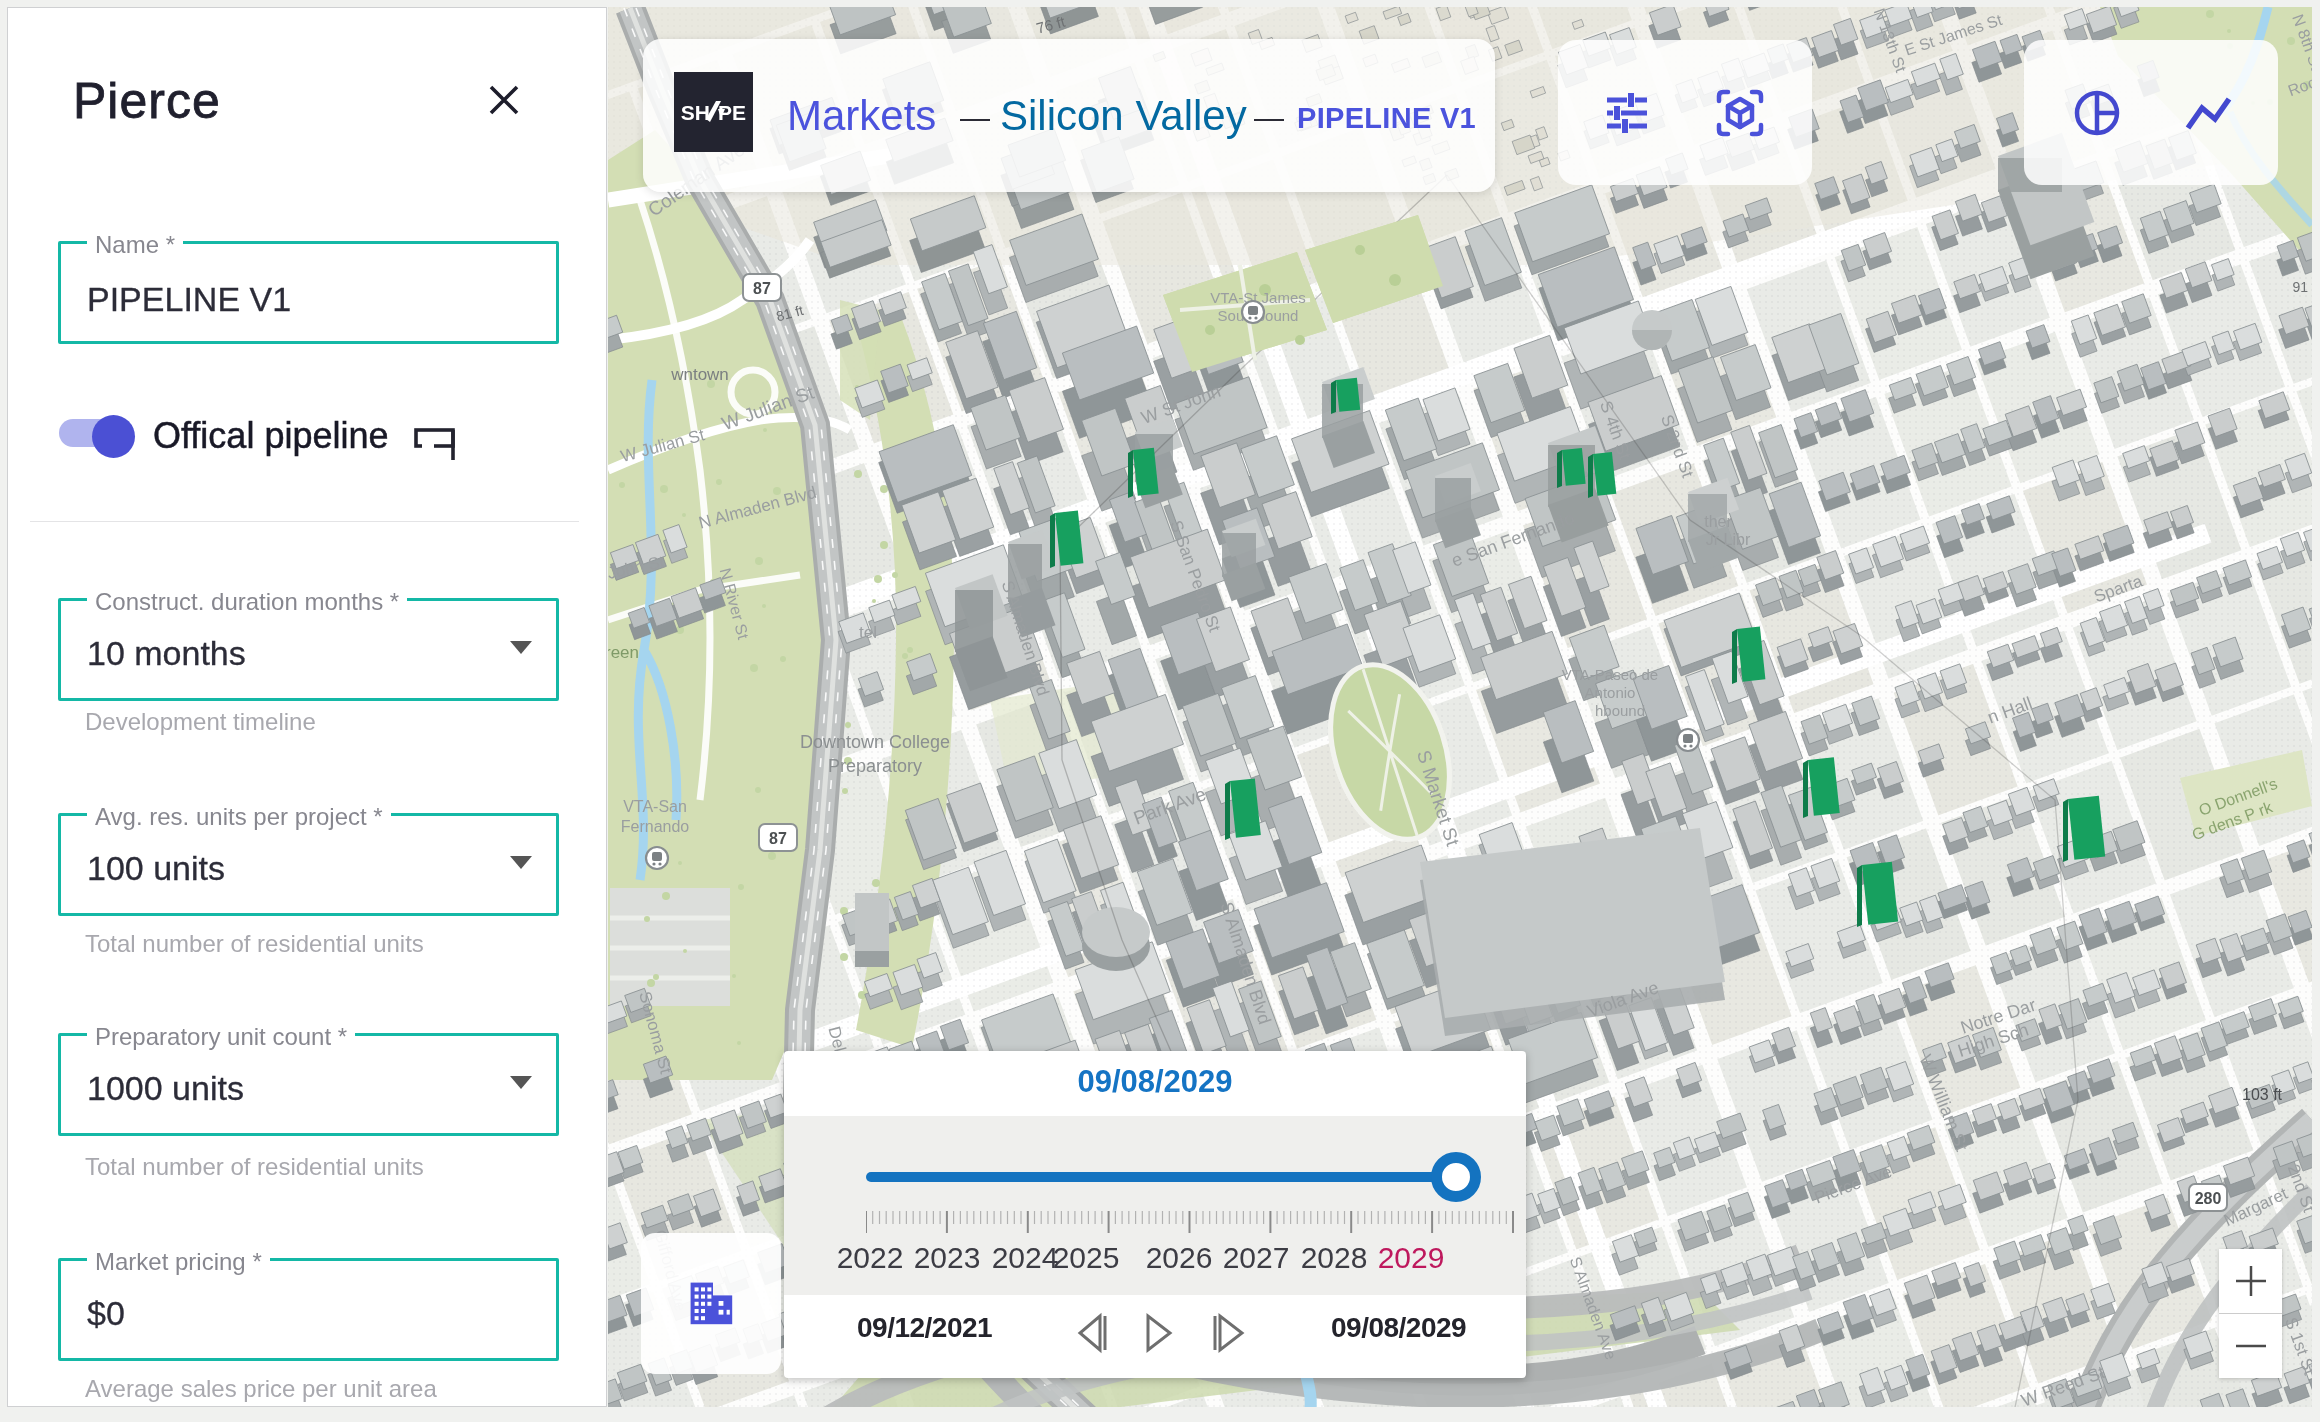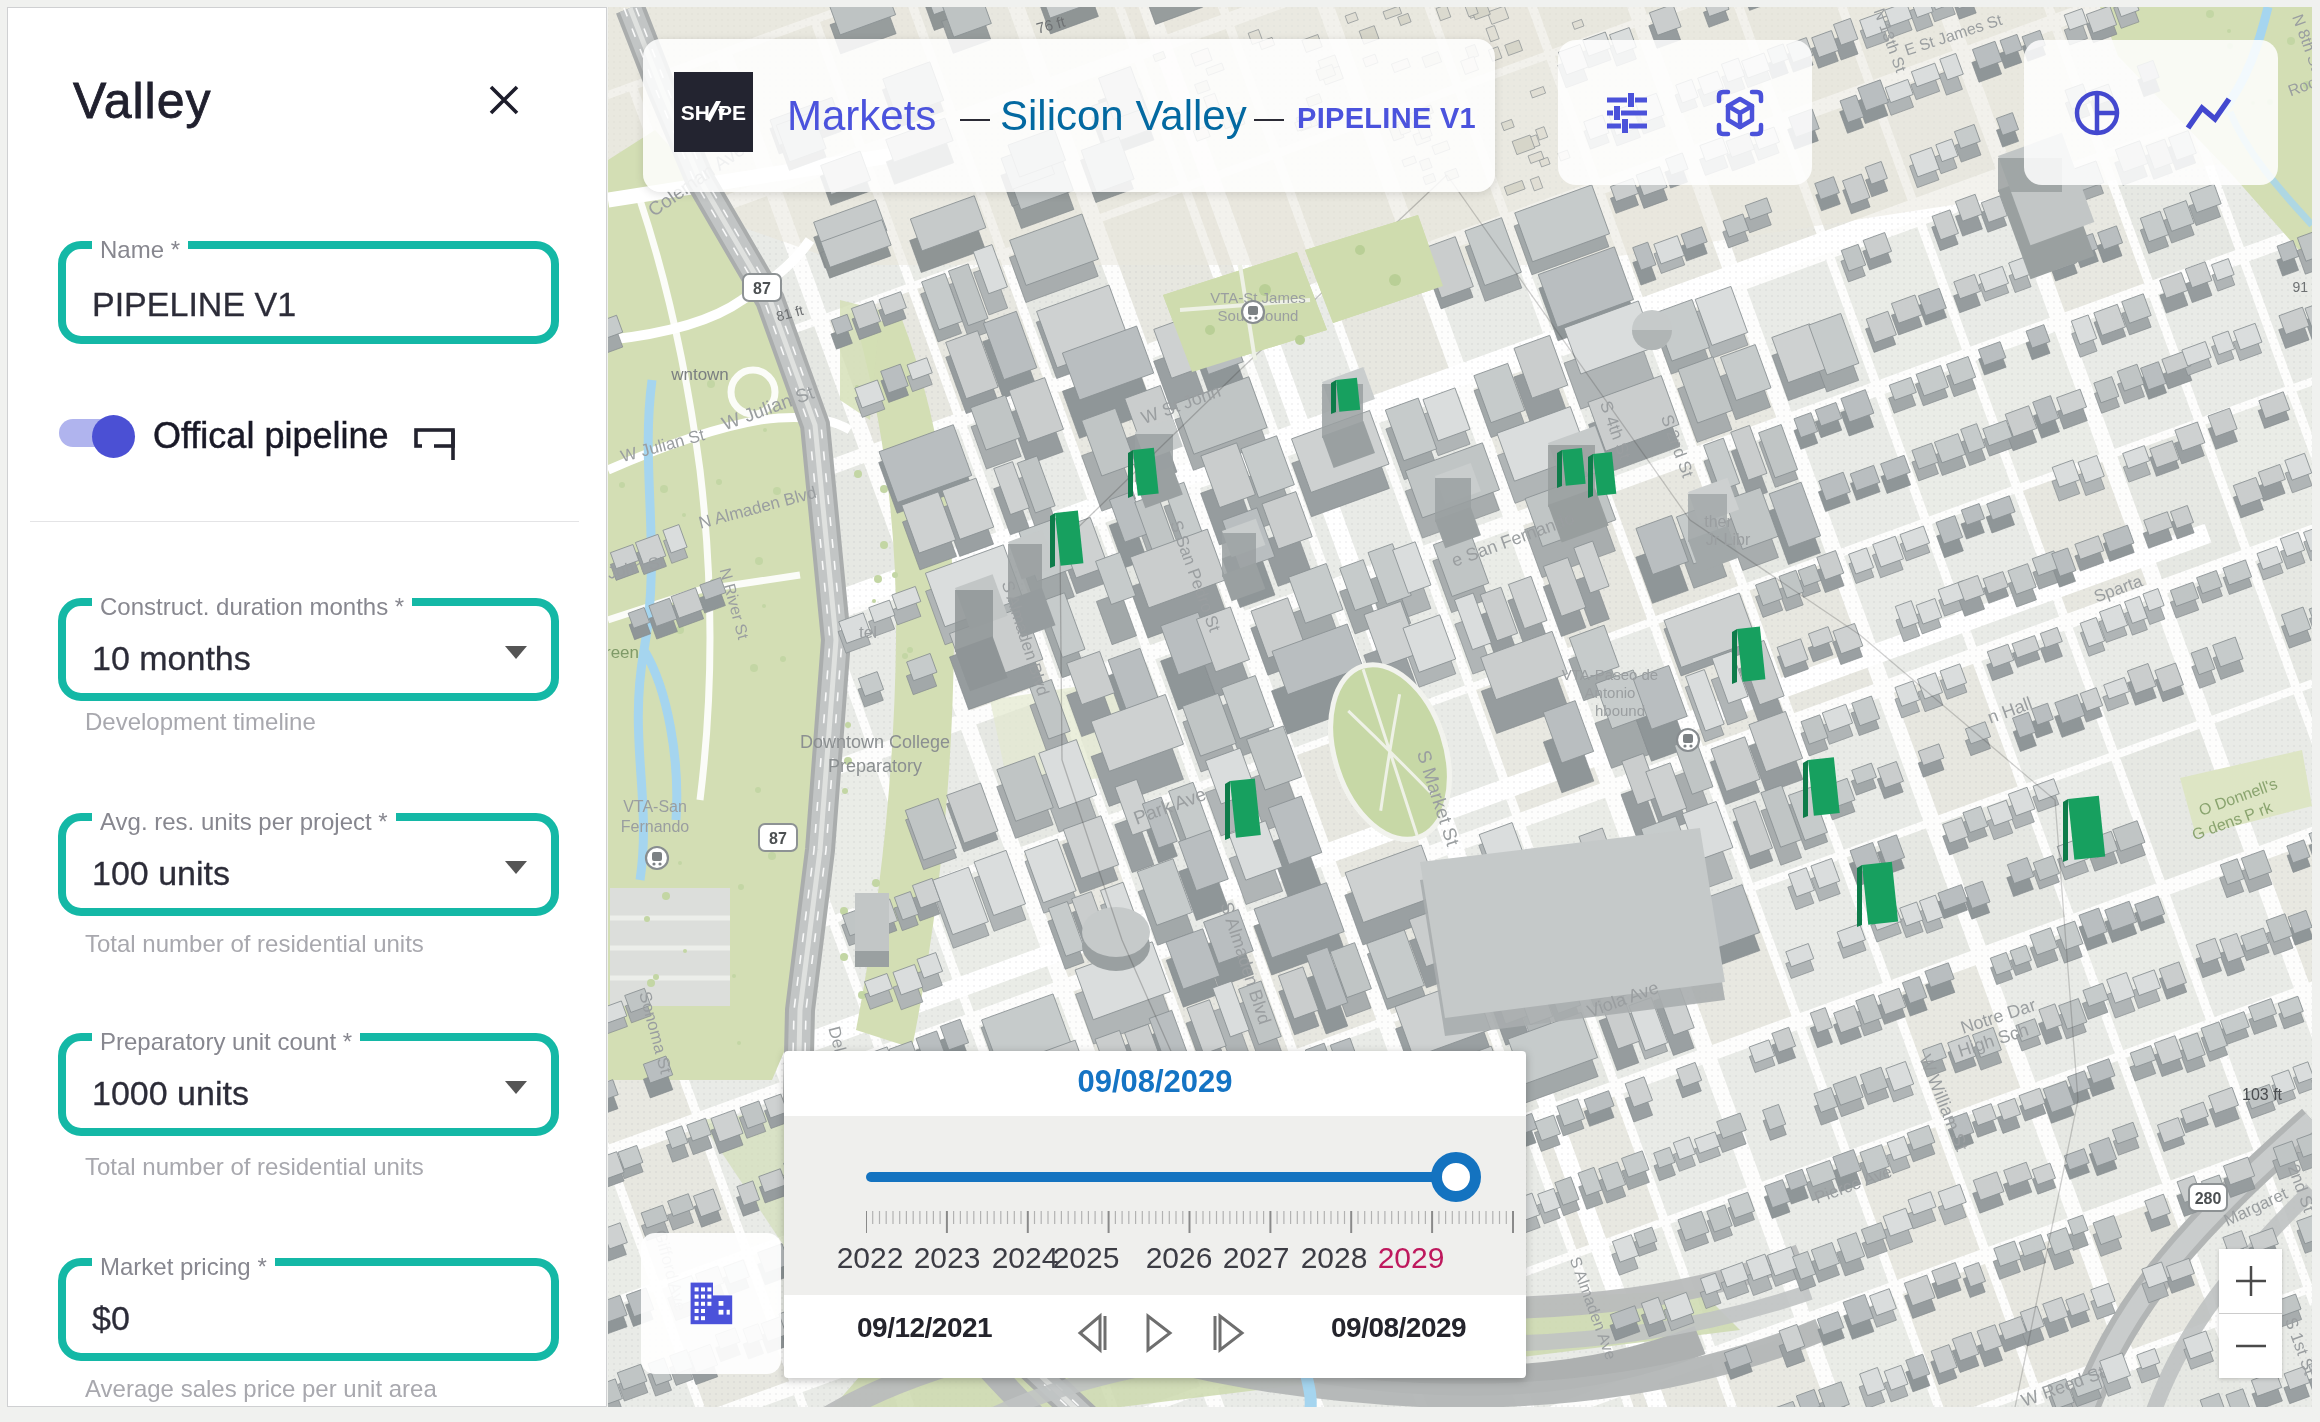--- a/index.html
+++ b/index.html
@@ -1,18 +1,18 @@
 <!DOCTYPE html>
 <html><head><meta charset="utf-8"><style>
 html,body{margin:0;padding:0;background:#f0f1ef}
 #root{position:relative;width:2320px;height:1422px;background:#f0f1ef;font-family:"Liberation Sans",sans-serif;overflow:hidden}
 #map{position:absolute;left:608px;top:7px;width:1704px;height:1400px;overflow:hidden}
 .abs{position:absolute}
 #panel{left:7px;top:7px;width:600px;height:1400px;background:#fff;border:1px solid #cfd0d2;box-sizing:border-box}
-.fld{position:absolute;left:50px;width:501px;height:103px;border:8px solid #14b8a6;border-radius:23px;box-sizing:border-box}
+.fld{position:absolute;left:50px;width:501px;height:103px;border:3px solid #14b8a6;border-radius:2px;box-sizing:border-box}
 .flab{position:absolute;left:26px;top:-13px;background:#fff;padding:0 8px;font-size:24px;color:#87878f;white-space:nowrap}
 .fval{position:absolute;left:26px;font-size:34px;color:#2c2c38;-webkit-text-stroke:0.3px #2c2c38}
 .fhelp{position:absolute;left:77px;font-size:24px;color:#a8a8ae}
 .caret{position:absolute;right:24px;width:0;height:0;border-left:11px solid transparent;border-right:11px solid transparent;border-top:13px solid #555}
 .ovl{position:absolute;background:rgba(255,255,255,0.85);border-radius:18px}
 </style></head><body>
 <div id="root">
 <div id="map"><svg id="mapsvg" viewBox="608 7 1704 1400" width="1704" height="1400" font-family="Liberation Sans, sans-serif">
 <style>.bt rect{stroke:#8b9194;stroke-width:0.8}.bs rect{stroke:#848a8d;stroke-width:0.6}</style>
         <defs>
@@ -1960,21 +1960,21 @@
         <rect x="1412" y="1346" width="10" height="9" rx="2" fill="#7c8184"></rect>
         <circle cx="1414" cy="1358" r="1.6" fill="#7c8184"></circle>
         <circle cx="1420" cy="1358" r="1.6" fill="#7c8184"></circle>
         <circle cx="657" cy="858" r="11" fill="#fff" stroke="#888d90" stroke-width="2.2"></circle>
         <rect x="652" y="852" width="10" height="9" rx="2" fill="#7c8184"></rect>
         <circle cx="654" cy="864" r="1.6" fill="#7c8184"></circle>
         <circle cx="660" cy="864" r="1.6" fill="#7c8184"></circle>
       </svg></div>
 
 <div id="panel" class="abs">
-  <div class="abs" style="left:65px;top:64px;font-size:50px;color:#20202e;-webkit-text-stroke:0.8px #20202e;letter-spacing:1px">Valley</div>
+  <div class="abs" style="left:65px;top:64px;font-size:50px;color:#20202e;-webkit-text-stroke:0.8px #20202e;letter-spacing:1px">Pierce</div>
   <svg class="abs" style="left:475px;top:71px" width="42" height="42">
         <path d="M8,8 L34,34 M34,8 L8,34" stroke="#1d1d2b" stroke-width="3.6"></path>
       </svg>
 
   <div class="fld" style="top:233px">
     <div class="flab">Name *</div>
     <div class="fval" style="top:36px">PIPELINE V1</div>
   </div>
 
   <div class="abs" style="left:51px;top:411px;width:74px;height:28px;border-radius:14px;background:#b0b4ee"></div>

